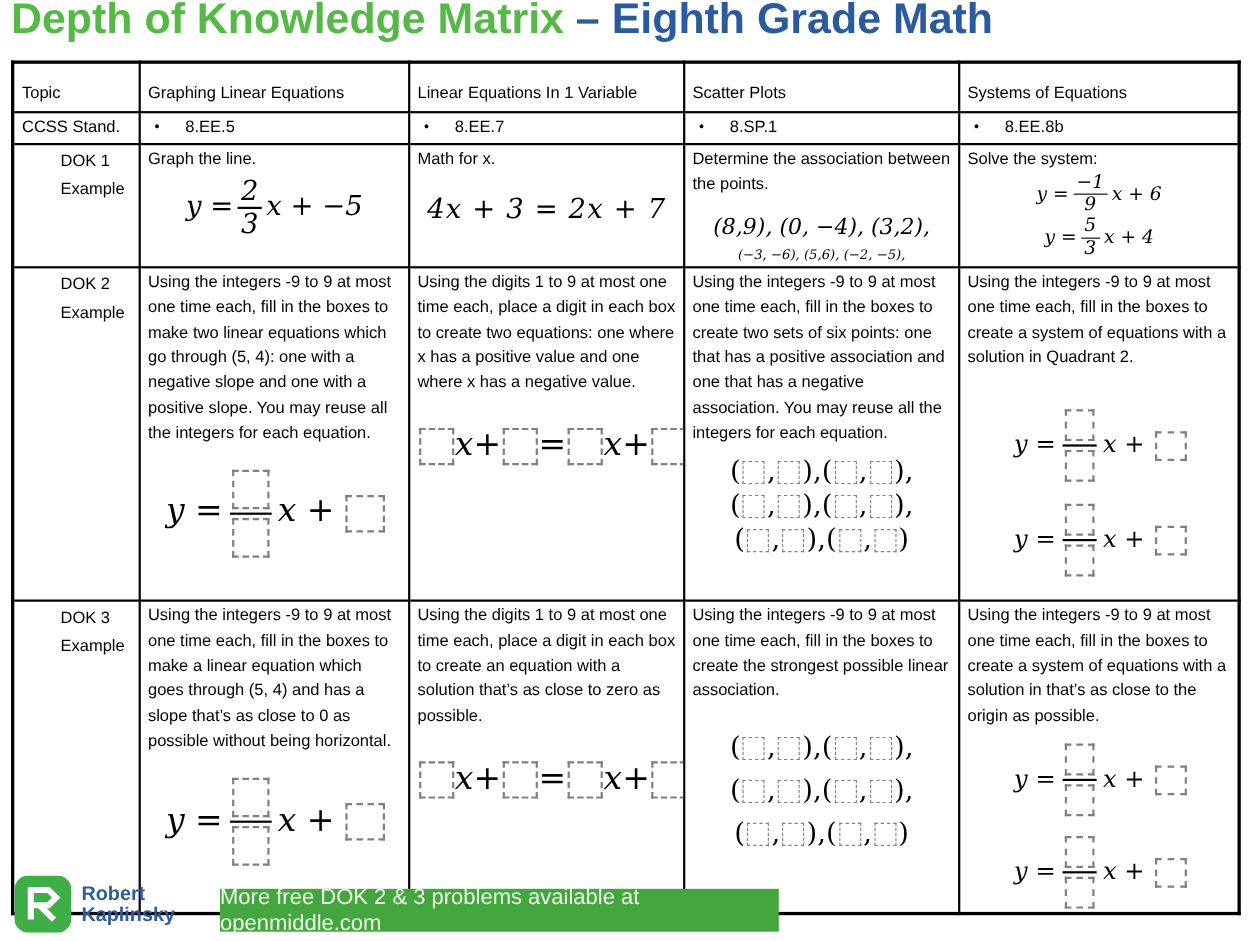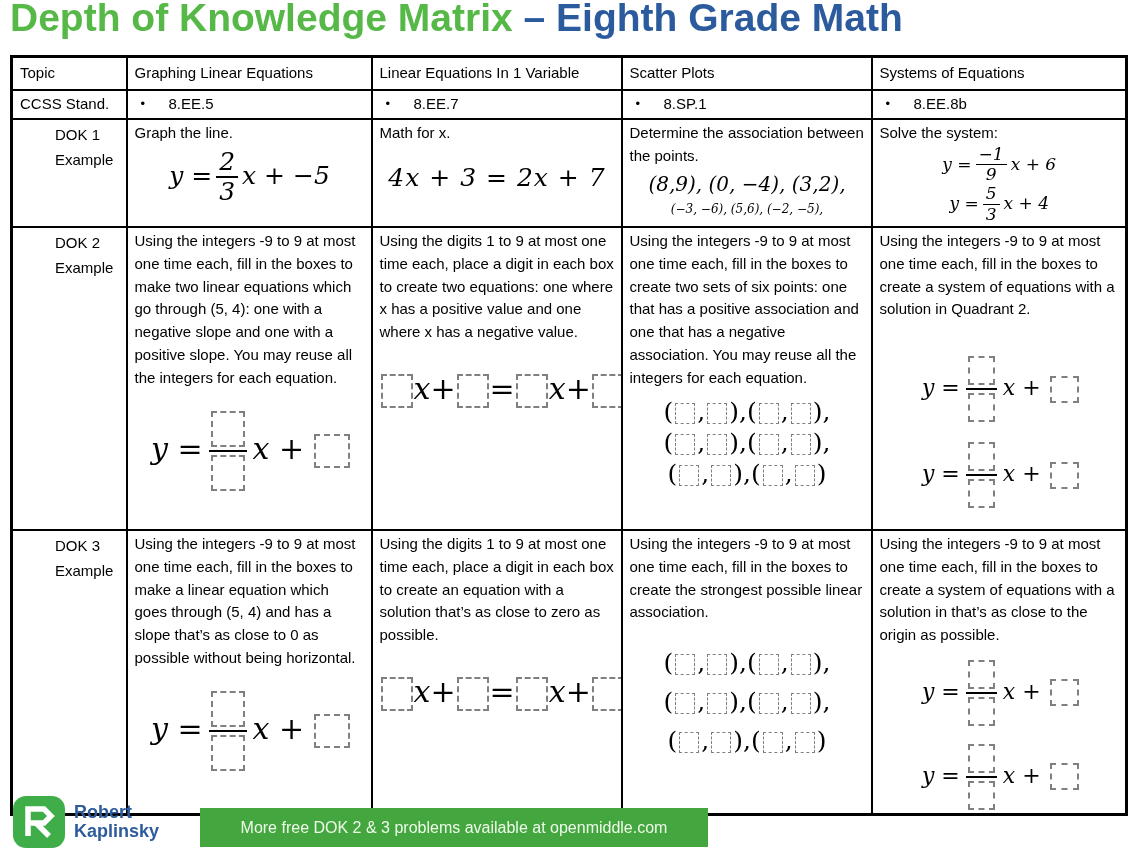--- a/index.html
+++ b/index.html
@@ -9,21 +9,21 @@
   
   .title{position:absolute;left:10px;top:-4px;margin:0;font-size:39px;font-weight:bold;white-space:nowrap;}
   .t-green{color:#56b947;}
   .t-blue{color:#2b5b9d;}
 
   
   table.matrix{position:absolute;left:10px;top:55px;width:1115px;border-collapse:collapse;table-layout:fixed;
                border:3px solid #000;}
   table.matrix td{border:2px solid #000;vertical-align:top;padding:2px 6px 2px 7px;
                   font-size:15px;line-height:1.52;overflow:hidden;}
-  tr.r-head td{height:25px;padding-top:4px;}
+  tr.r-head td{height:25px;padding-top:16px;}
   tr.r-ccss td{height:20px;}
   tr.r-dok1 td{height:100px;}
   tr.r-dok2 td{height:297px;}
   tr.r-dok3 td{height:270px;}
   .bullet{display:inline-block;width:28px;padding-left:6px;font-size:13px;vertical-align:1px;}
 
   .dok-label div{line-height:1.7;margin-left:35px;}
 
   
   .matheq{font-family:"DejaVu Serif",serif;font-style:italic;text-align:center;}
@@ -51,21 +51,21 @@
   .bf-mid{font-size:22px;margin-top:20px;}
   .bf-mid .frac .dbox{width:23px;height:25px;}
   .bf-mid .int-box{width:25px;height:23px;margin-left:7px;}
   .fnum-bx{display:block;border-bottom:2px solid #000;padding:1px 2px 3px;}
   .fden-bx{display:block;padding:3px 2px 1px;}
 
   
   .footer-logo{position:absolute;left:13px;top:796px;display:flex;align-items:center;gap:9px;}
   .logo-name{font-weight:bold;color:#2d5b9c;font-size:18px;line-height:1.08;}
   .banner{position:absolute;top:808px;height:39px;display:flex;align-items:center;justify-content:center;
-          font-size:16px;color:#fdfffd;}
+          font-size:20px;color:#fdfffd;}
   .banner-green{left:200px;width:508px;background:#44a63f;color:#eefbe9;}
   .banner-blue{left:728px;width:397px;background:#2e5d9e;}
 </style>
 </head>
 <body>
 
 <div class="page">
 
   <h1 class="title"><span class="t-green">Depth of Knowledge Matrix </span><span class="t-blue">– Eighth Grade Math</span></h1>
 
@@ -103,21 +103,21 @@
       <td>
         <div class="prompt">Graph the line.</div>
         <div class="matheq eq-dok1"><span>y =</span><span class="frac"><span class="fnum">2</span><span class="fden">3</span></span><span>x + −5</span></div>
       </td>
       <td>
         <div class="prompt">Math for x.</div>
         <div class="matheq eq-solve">4x + 3 = 2x + 7</div>
       </td>
       <td>
         <div class="prompt">Determine the association between the points.</div>
-        <div class="matheq" style="font-size:20px;margin-top:2px;">(8,9), (0, −4), (3,2),</div>
+        <div class="matheq" style="font-size:20px;margin-top:12px;">(8,9), (0, −4), (3,2),</div>
         <div class="matheq" style="font-size:12px;">(−3, −6), (5,6), (−2, −5),</div>
       </td>
       <td>
         <div class="prompt">Solve the system:</div>
         <div class="matheq eq-sys"><span>y =</span><span class="frac"><span class="fnum">−1</span><span class="fden">9</span></span><span>x + 6</span></div>
         <div class="matheq eq-sys"><span>y =</span><span class="frac"><span class="fnum">5</span><span class="fden">3</span></span><span>x + 4</span></div>
       </td>
     </tr>
 
     <tr class="r-dok2">

